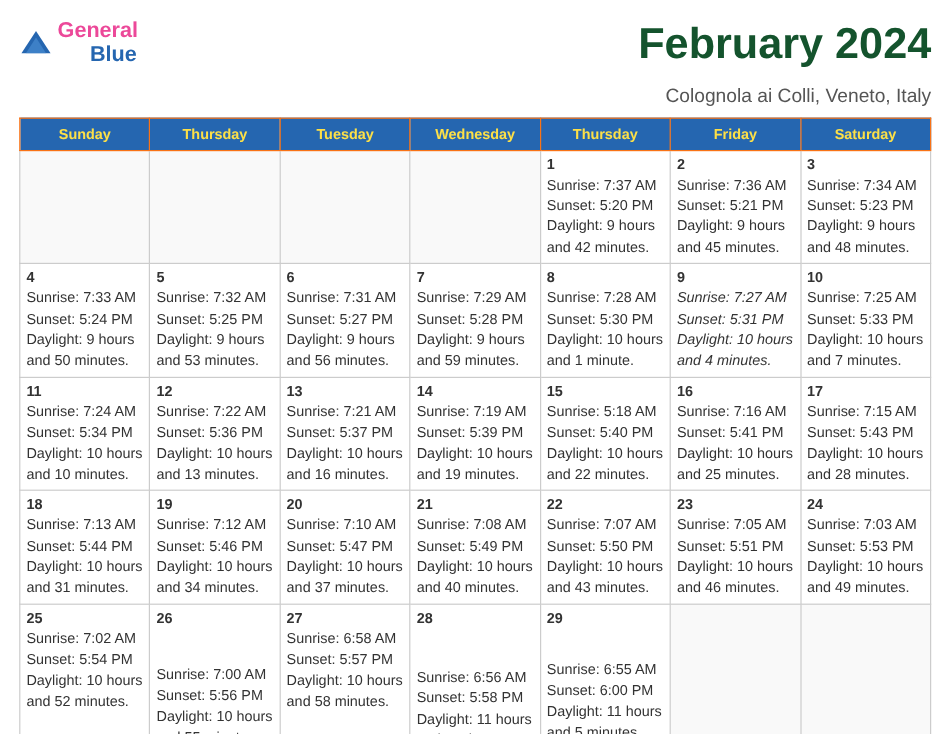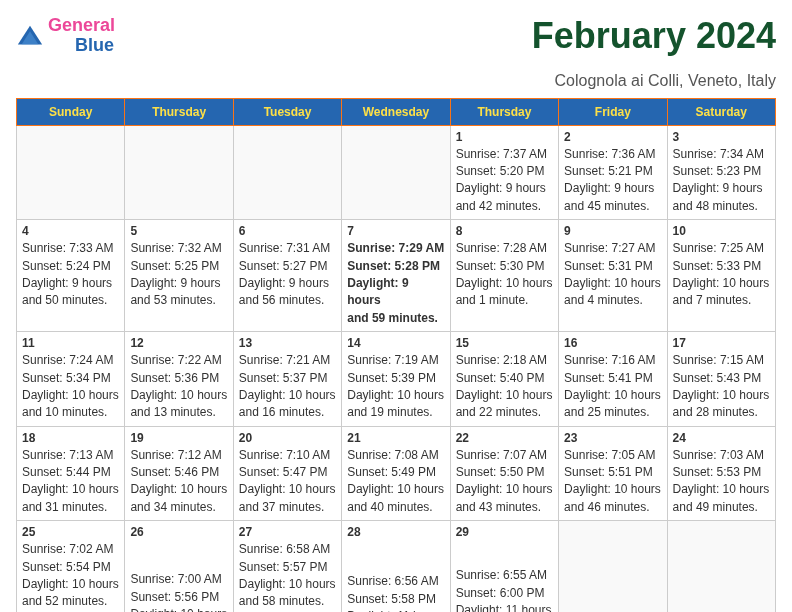--- a/index.html
+++ b/index.html
@@ -170,35 +170,35 @@
         </td>
         <td>
           <span class="day-number">6</span>
           <div class="day-info" style="white-space: pre-line;">Sunrise: 7:31 AM
 Sunset: 5:27 PM
 Daylight: 9 hours
 and 56 minutes.</div>
         </td>
         <td>
           <span class="day-number">7</span>
-          <div class="day-info" style="white-space: pre-line; font-weight: bold;">Sunrise: 7:29 AM
+          <div class="day-info" style="white-space: pre-line;">Sunrise: 7:29 AM
 Sunset: 5:28 PM
 Daylight: 9 hours
 and 59 minutes.</div>
         </td>
         <td>
           <span class="day-number">8</span>
           <div class="day-info" style="white-space: pre-line;">Sunrise: 7:28 AM
 Sunset: 5:30 PM
 Daylight: 10 hours
 and 1 minute.</div>
         </td>
         <td>
           <span class="day-number">9</span>
-          <div class="day-info" style="white-space: pre-line;">Sunrise: 7:27 AM
+          <div class="day-info" style="white-space: pre-line; font-style: italic;">Sunrise: 7:27 AM
 Sunset: 5:31 PM
 Daylight: 10 hours
 and 4 minutes.</div>
         </td>
         <td>
           <span class="day-number">10</span>
           <div class="day-info" style="white-space: pre-line;">Sunrise: 7:25 AM
 Sunset: 5:33 PM
 Daylight: 10 hours
 and 7 minutes.</div>
@@ -228,21 +228,21 @@
         </td>
         <td>
           <span class="day-number">14</span>
           <div class="day-info" style="white-space: pre-line;">Sunrise: 7:19 AM
 Sunset: 5:39 PM
 Daylight: 10 hours
 and 19 minutes.</div>
         </td>
         <td>
           <span class="day-number">15</span>
-          <div class="day-info" style="white-space: pre-line;">Sunrise: 2:18 AM
+          <div class="day-info" style="white-space: pre-line;">Sunrise: 5:18 AM
 Sunset: 5:40 PM
 Daylight: 10 hours
 and 22 minutes.</div>
         </td>
         <td>
           <span class="day-number">16</span>
           <div class="day-info" style="white-space: pre-line;">Sunrise: 7:16 AM
 Sunset: 5:41 PM
 Daylight: 10 hours
 and 25 minutes.</div>

